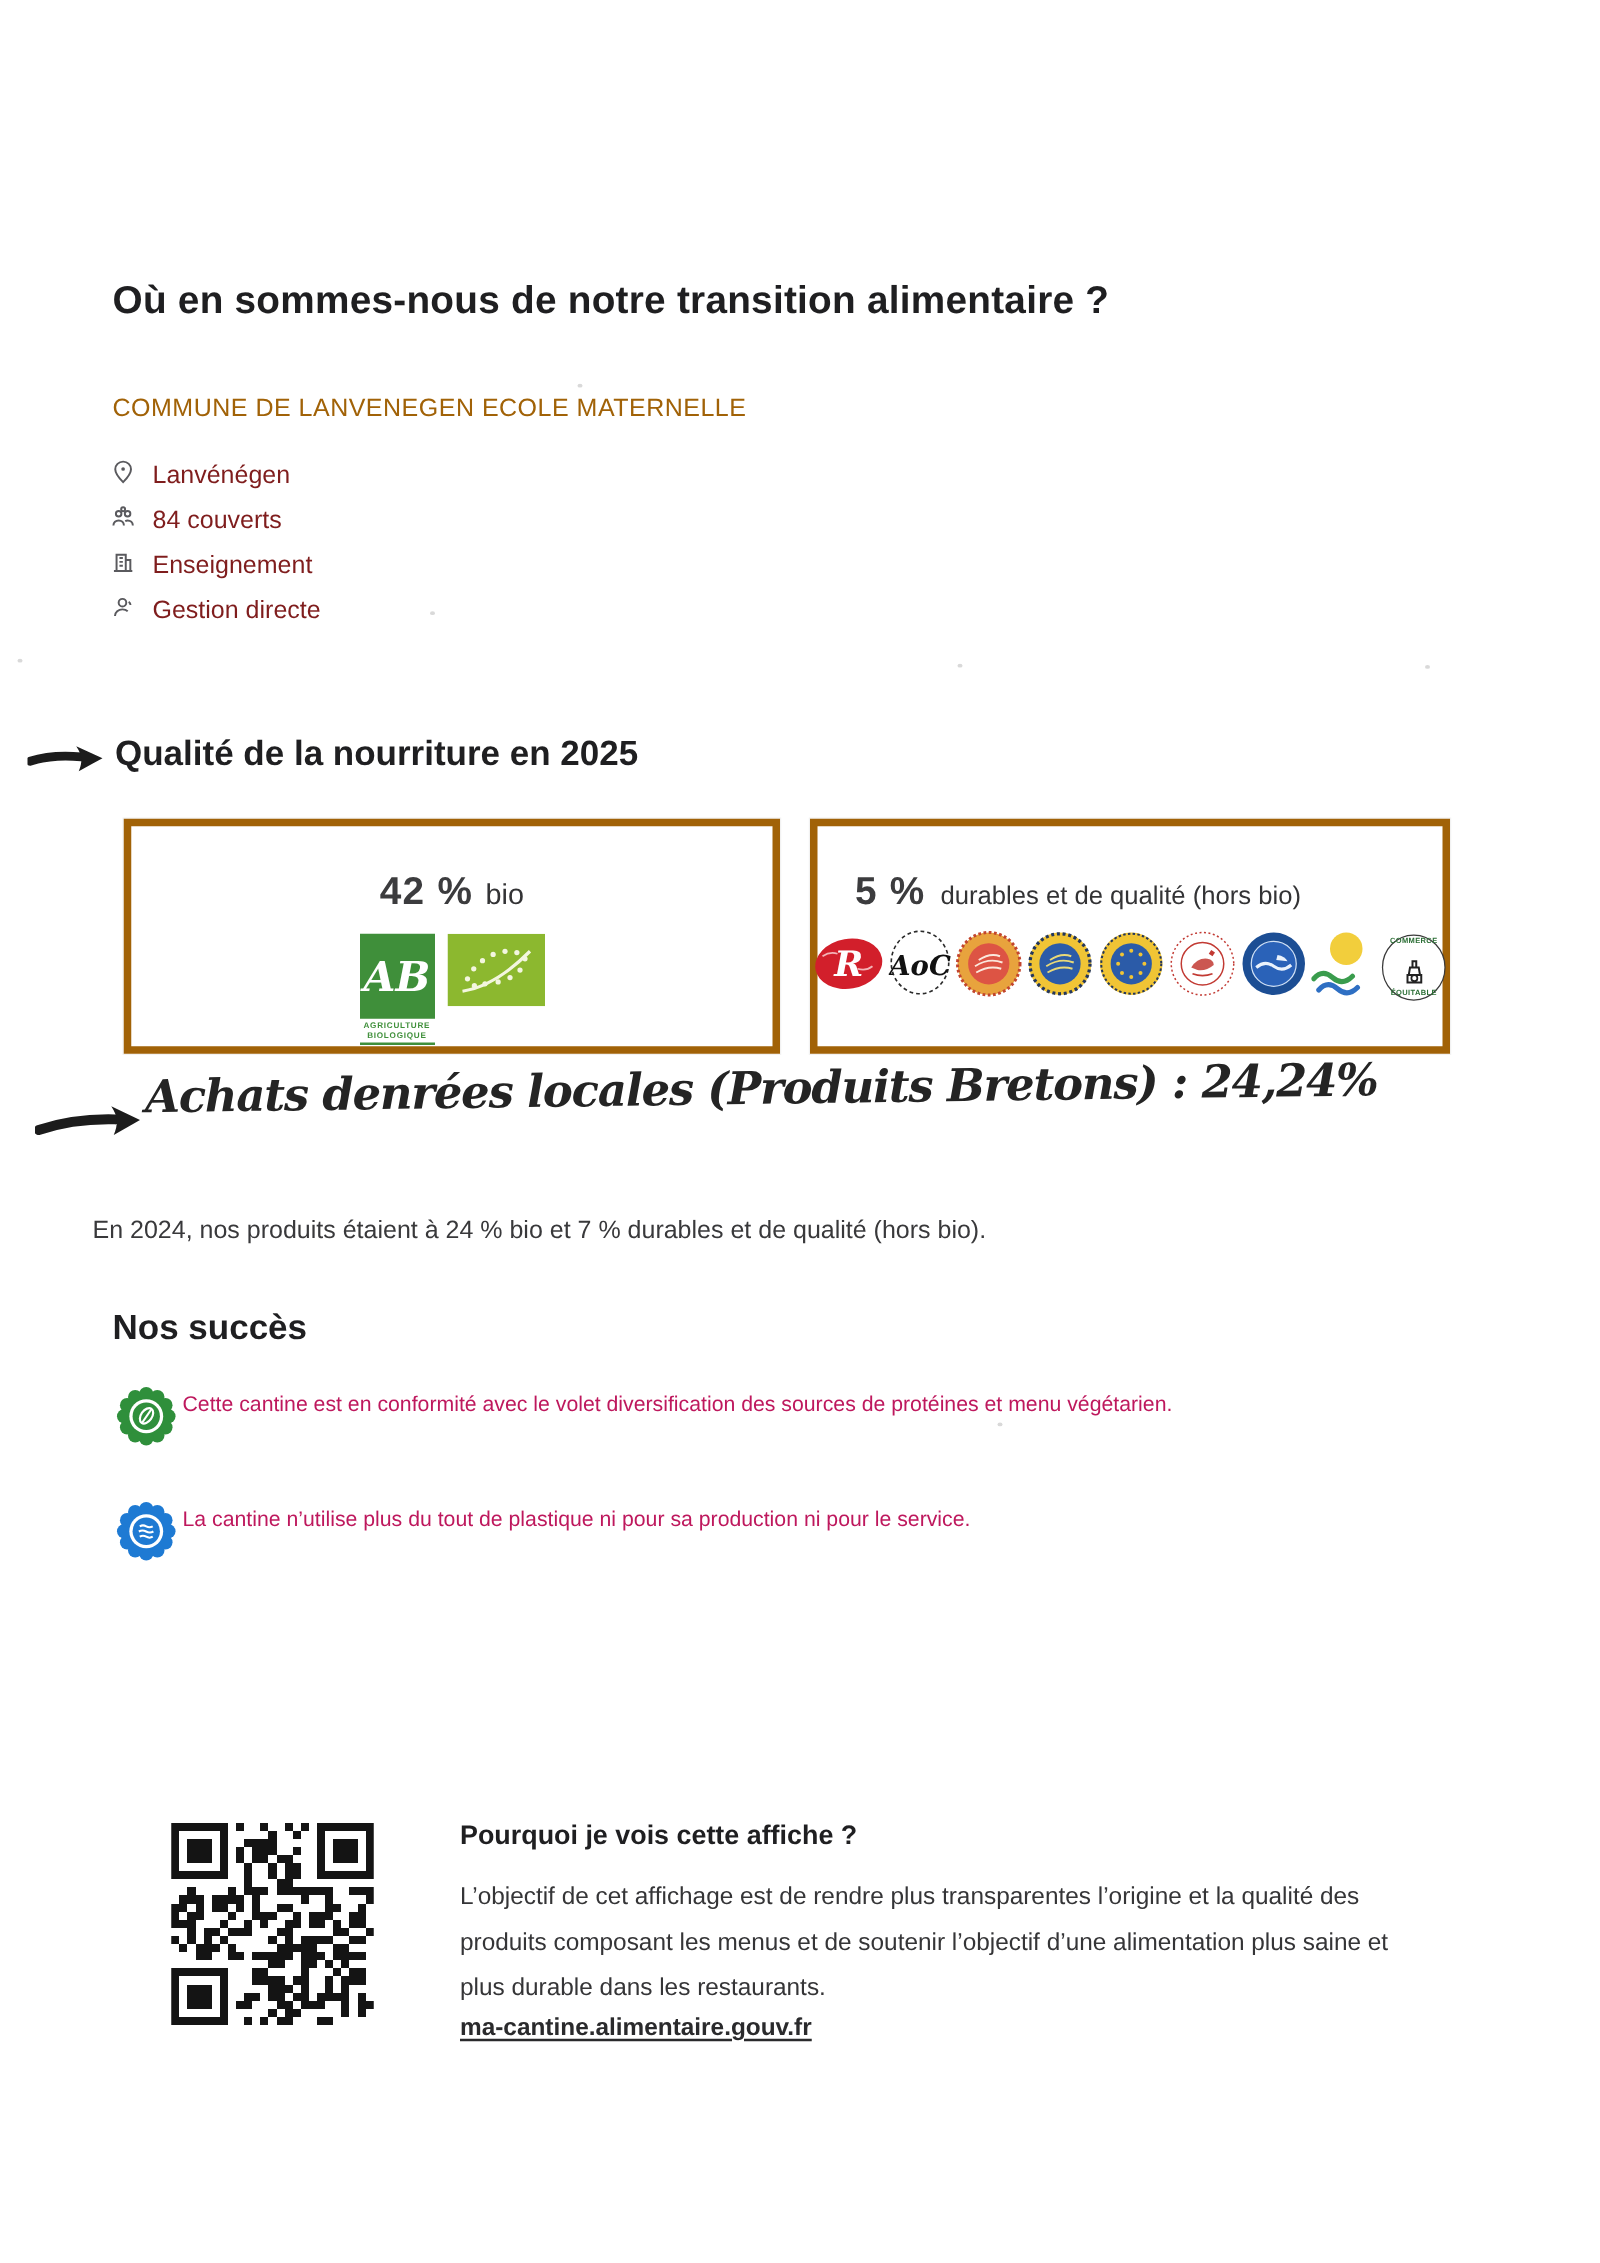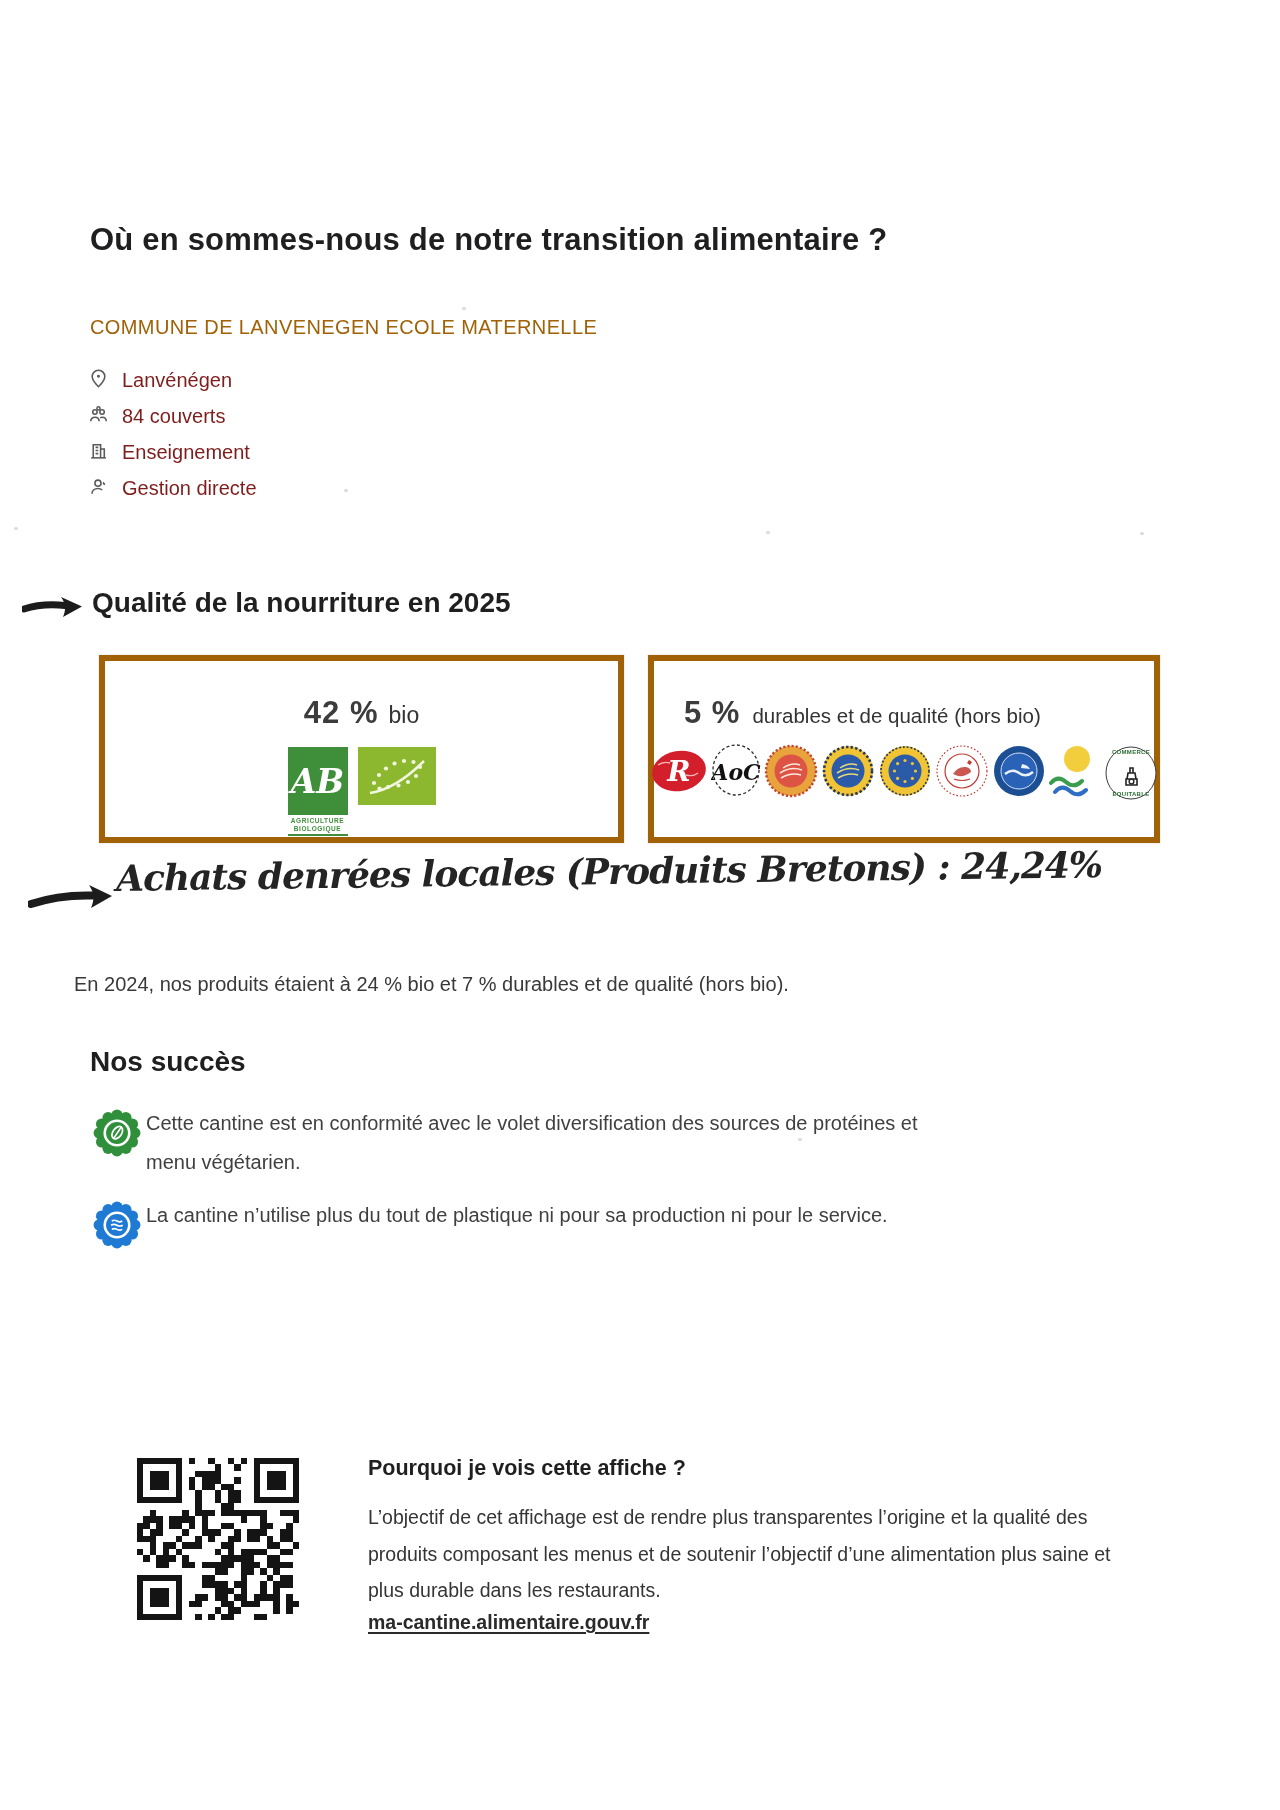--- a/index.html
+++ b/index.html
@@ -23,21 +23,21 @@
   .box2 .valrow .unit{font-size:20.5px;margin-left:12px;text-align:right;}
   .logorow1{display:flex;justify-content:center;align-items:flex-start;gap:10px;margin-top:16px;}
   .logorow2{display:flex;justify-content:center;align-items:center;gap:3px;margin-top:12px;}
   .ab-block{width:60px;}
   .ab-sq{width:60px;height:68px;background:#3f8f3a;color:#fff;display:flex;align-items:center;justify-content:center;
          font-weight:700;font-style:italic;font-size:33px;font-family:"DejaVu Serif",serif;}
   .ab-cap{font-size:6.5px;font-weight:700;color:#3f8f3a;text-align:center;letter-spacing:.6px;line-height:8px;margin-top:2px;border-bottom:2px solid #3f8f3a;padding-bottom:1px;}
   .hand{left:116px;top:850px;font-family:"DejaVu Serif",serif;font-style:italic;font-weight:700;
         font-size:36px;color:#242424;letter-spacing:-1px;white-space:nowrap;transform:rotate(-0.8deg);}
   .prev{left:74px;top:938px;font-size:20px;color:#39393b;margin-top:35px;}
-  .succ-text{width:806px;font-size:20px;line-height:39px;color:#404040;}
+  .succ-text{width:806px;font-size:17px;line-height:39px;color:#be185d;}
   .f-head{left:368px;top:1456px;font-size:21.5px;font-weight:700;color:#1f1f21;}
   .f-body{left:368px;top:1499px;width:764px;font-size:19.5px;line-height:36.5px;color:#353537;}
   .f-link{left:368px;top:1611px;font-size:19.5px;font-weight:700;color:#2a2a2c;text-decoration:underline;text-decoration-thickness:2px;text-underline-offset:3px;}
   .speck{width:4px;height:3px;background:#c9c9c9;border-radius:50%;opacity:.7;}
   .logo-item{flex:0 0 auto;}
   .ce-wrap{position:relative;width:54px;height:56px;}
   .ce-wrap .ce-top{position:absolute;top:4px;left:0;width:100%;text-align:center;font-size:6px;font-weight:700;color:#2b6e35;letter-spacing:.3px;}
   .ce-wrap .ce-bot{position:absolute;bottom:4px;left:0;width:100%;text-align:center;font-size:6px;font-weight:700;color:#2b6e35;letter-spacing:.3px;}
 </style>
 </head>

